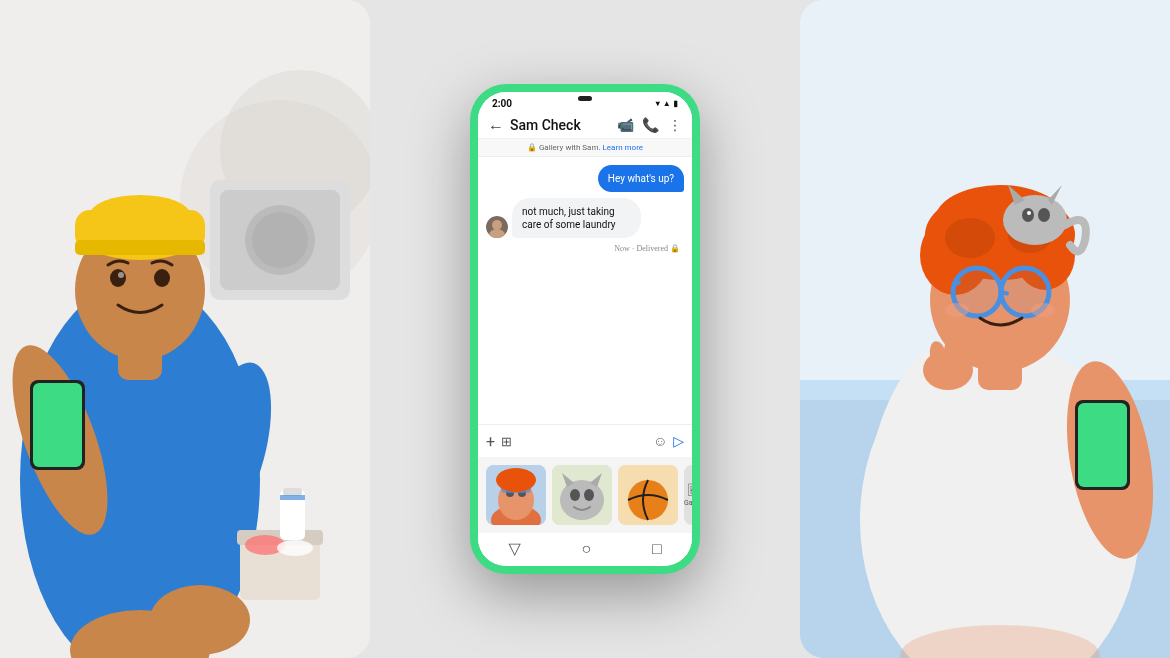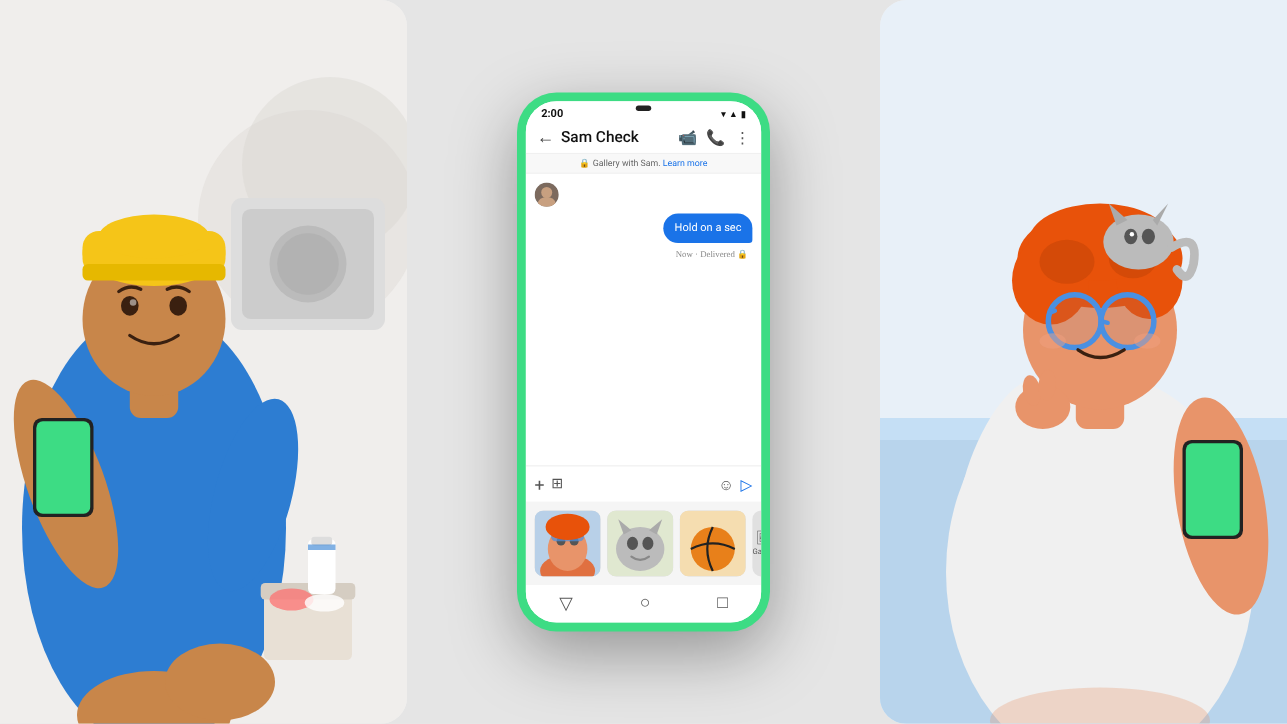--- a/index.html
+++ b/index.html
@@ -461,36 +461,39 @@
           </div>
         </div>
 
         <div class="chat-info">
           <span>🔒 Gallery with Sam.</span>
           <a>Learn more</a>
         </div>
 
         <div class="messages">
 
+          <div class="msg-row sent">
+            <div class="bubble sent">
+              <span>Hey what's up?</span>
+            </div>
+          </div>
 
           <div class="msg-row received">
             <div class="avatar-circle">
               <svg viewBox="0 0 22 22" width="22" height="22">
                 <circle cx="11" cy="11" r="11" fill="#7c6a5e"></circle>
                 <circle cx="11" cy="9" r="5" fill="#c8a080"></circle>
                 <ellipse cx="11" cy="19" rx="8" ry="6" fill="#c8a080"></ellipse>
               </svg>
             </div>
-          </div>
-
-          <div class="msg-row sent">
-            <div class="bubble sent">
-              <span>Hold on a sec</span>
+            <div class="bubble received">
+              <span>not much, just taking care of some laundry</span>
             </div>
           </div>
+
 
 
           <div class="delivered-text">Now · Delivered 🔒</div>
         </div>
 
         <div class="compose-bar">
           <span class="compose-btn" style="font-size:16px;color:#555;">+</span>
           <span class="compose-btn" style="font-size:13px;color:#555;">⊞</span>
           <div class="compose-input" style="height:20px;"></div>
           <div class="compose-right">

